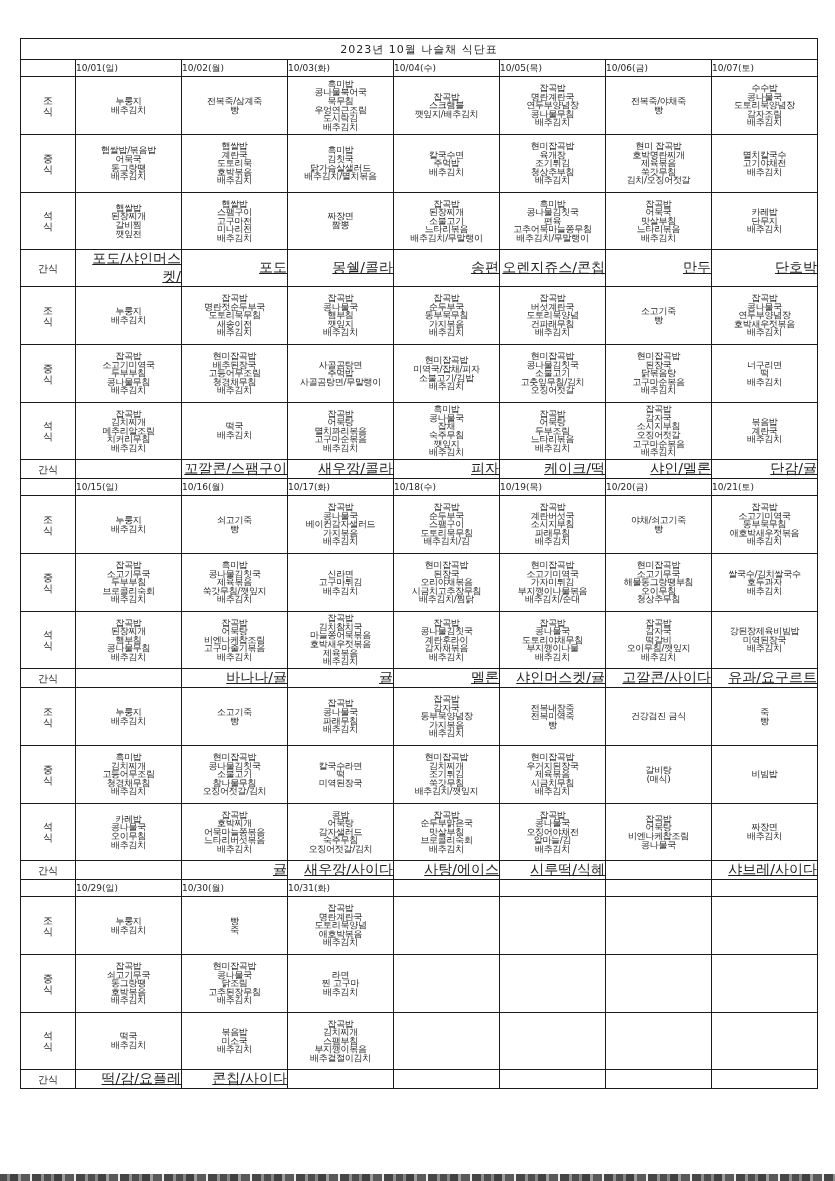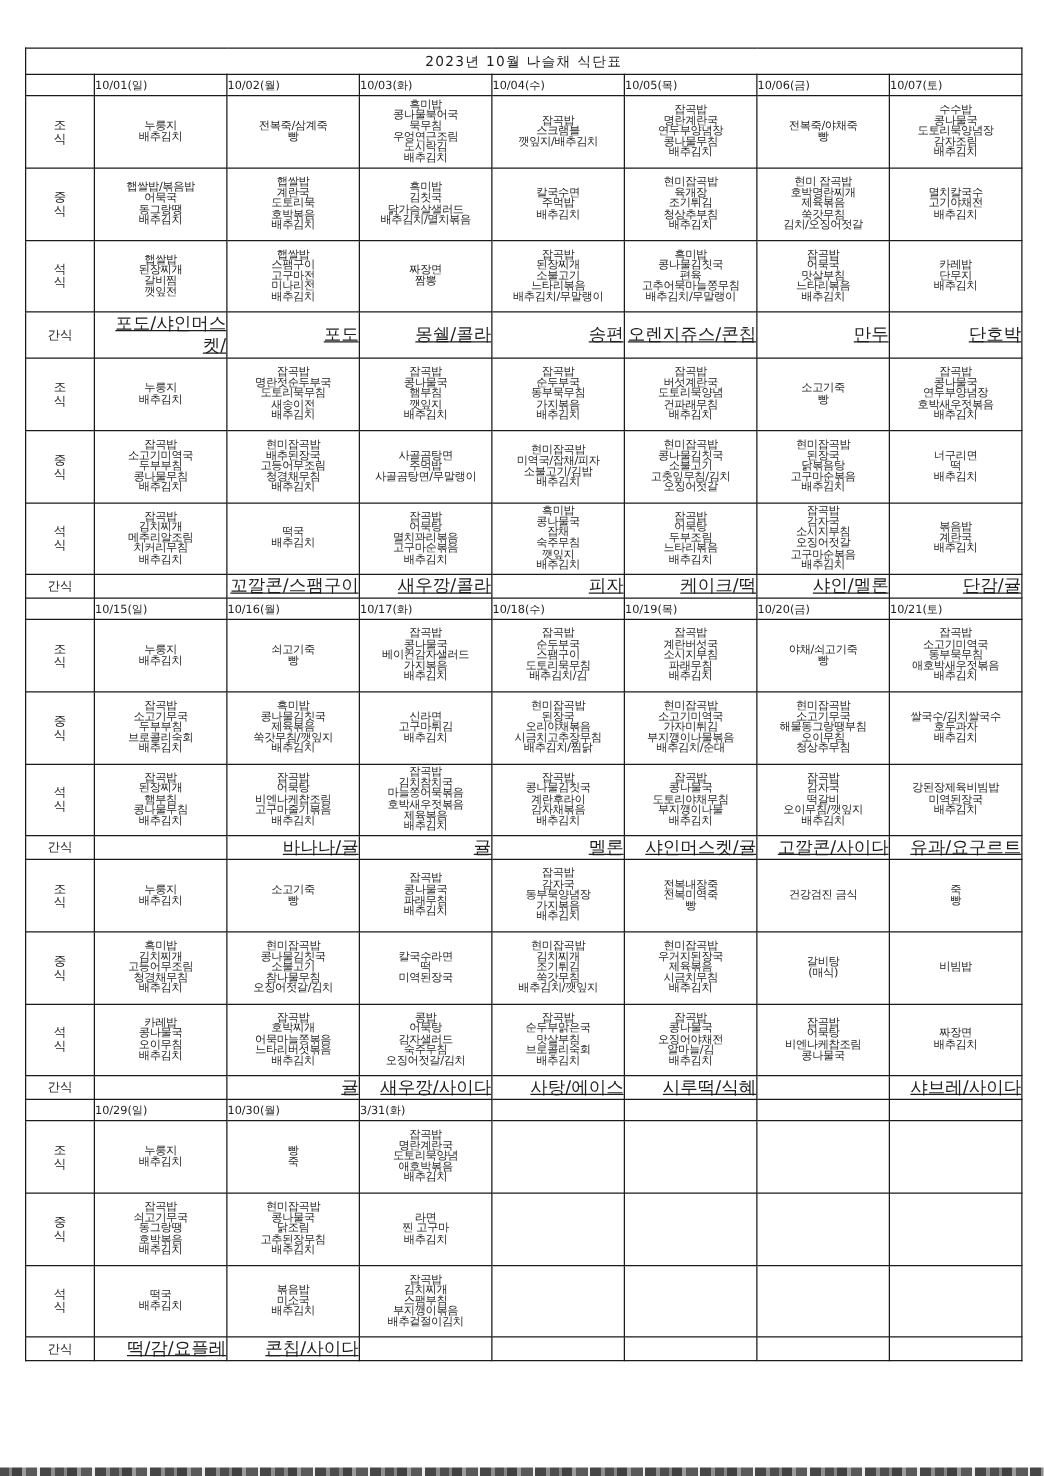--- a/index.html
+++ b/index.html
@@ -503,21 +503,21 @@
         <td class="snackcell">새우깡/사이다</td>
         <td class="snackcell">사탕/에이스</td>
         <td class="snackcell">시루떡/식혜</td>
         <td class="snackcell"></td>
         <td class="snackcell">샤브레/사이다</td>
       </tr>
       <tr>
         <td class="corner datecell"></td>
         <td class="datecell">10/29(일)</td>
         <td class="datecell">10/30(월)</td>
-        <td class="datecell">3/31(화)</td>
+        <td class="datecell">10/31(화)</td>
         <td class="datecell"></td>
         <td class="datecell"></td>
         <td class="datecell"></td>
         <td class="datecell"></td>
       </tr>
       <tr>
         <td class="rl">조
 식</td>
         <td class="meal h-bf">누룽지
 배추김치</td>

